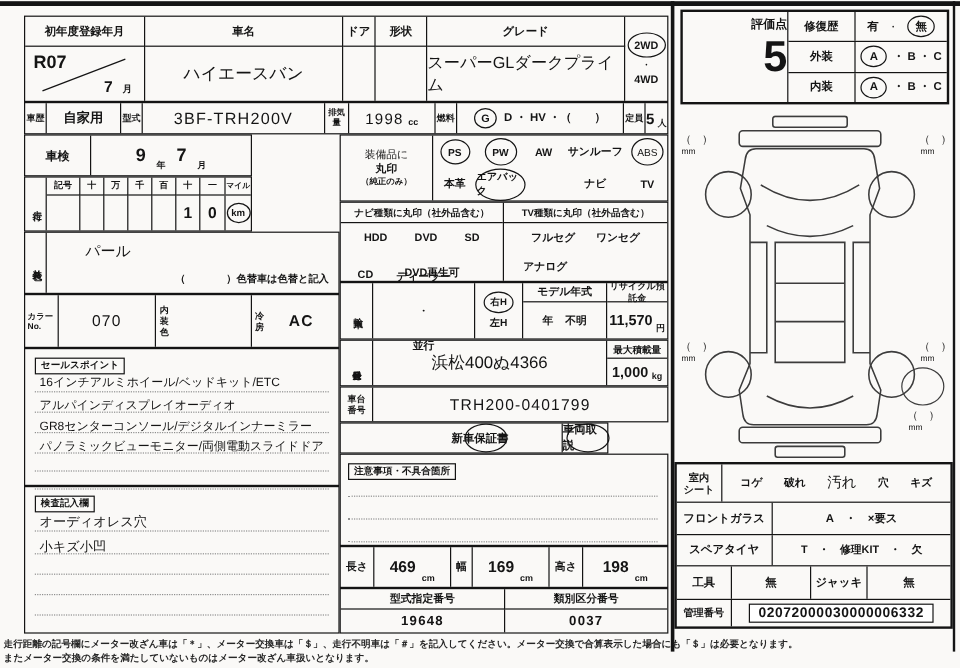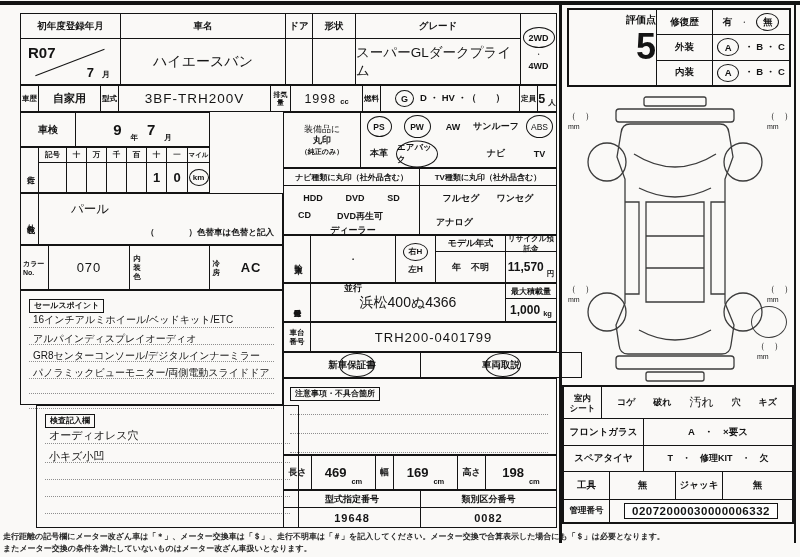--- a/index.html
+++ b/index.html
@@ -155,21 +155,21 @@
   <div class="abs bd" style="left:20px;top:290px;width:263px;height:115px;padding:3px 8px 0 8px;">
     <span class="tab">セールスポイント</span>
     <div class="dln" style="height:15px;font-size:10px;padding-left:4px;">16インチアルミホイール/ベッドキット/ETC</div>
     <div class="dln" style="height:17px;font-size:10px;padding-left:4px;padding-top:4px;">アルパインディスプレイオーディオ</div>
     <div class="dln" style="height:17px;font-size:10px;padding-left:4px;padding-top:4px;">GR8センターコンソール/デジタルインナーミラー</div>
     <div class="dln" style="height:17px;font-size:10px;padding-left:4px;padding-top:4px;">パノラミックビューモニター/両側電動スライドドア</div>
     <div class="dln" style="height:15px;"></div>
     <div class="dln" style="height:15px;"></div>
   </div>
 
-  <div class="abs bd" style="left:36px;top:405px;width:263px;height:123px;padding:3px 8px 0 8px;">
+  <div class="abs bd" style="left:20px;top:405px;width:263px;height:123px;padding:3px 8px 0 8px;">
     <span class="tab">検査記入欄</span>
     <div class="dln" style="height:16px;font-size:11px;padding-left:4px;">オーディオレス穴</div>
     <div class="dln" style="height:19px;font-size:11px;padding-left:4px;padding-top:5px;">小キズ小凹</div>
     <div class="dln" style="height:17px;"></div>
     <div class="dln" style="height:17px;"></div>
     <div class="dln" style="height:17px;"></div>
   </div>
 
   <div class="abs bd" style="left:283px;top:112px;width:274px;height:56px;display:flex;">
     <div class="c col br" style="width:77px;line-height:11px;">
@@ -200,21 +200,21 @@
   </div>
 
   <div class="abs bd" style="left:283px;top:168px;width:274px;height:67px;display:flex;">
     <div class="col br" style="width:137px;">
       <div class="c bb hdr" style="height:17px;font-size:8px;">ナビ種類に丸印（社外品含む）</div>
       <div class="c" style="flex:1;justify-content:space-around;padding:0 8px;">
         <span style="font-size:9px;font-weight:bold;">HDD</span>
         <span style="font-size:9px;font-weight:bold;">DVD</span>
         <span style="font-size:9px;font-weight:bold;">SD</span>
       </div>
-      <div style="flex:1;display:flex;align-items:flex-start;padding-left:14px;gap:26px;">
+      <div style="flex:1;display:flex;align-items:flex-end;padding-left:14px;gap:26px;">
         <span style="font-size:9px;font-weight:bold;">CD</span>
         <span style="font-size:9px;font-weight:bold;">DVD再生可</span>
       </div>
     </div>
     <div class="col" style="width:137px;">
       <div class="c bb hdr" style="height:17px;font-size:8px;">TV種類に丸印（社外品含む）</div>
       <div class="c" style="flex:1;justify-content:space-around;padding:0 14px;">
         <span style="font-size:9px;font-weight:bold;">フルセグ</span>
         <span style="font-size:9px;font-weight:bold;">ワンセグ</span>
       </div>
@@ -264,21 +264,21 @@
   </div>
 
   <div class="abs bd" style="left:283px;top:322px;width:274px;height:30px;display:flex;">
     <div class="c col br" style="width:27px;line-height:9px;">
       <span style="font-size:7.5px;font-weight:bold;">車台</span>
       <span style="font-size:7.5px;font-weight:bold;">番号</span>
     </div>
     <div class="c" style="flex:1;font-size:13px;letter-spacing:1px;">TRH200-0401799</div>
   </div>
 
-  <div class="abs bd" style="left:283px;top:352px;width:299px;height:26px;display:flex;">
+  <div class="abs bd" style="left:283px;top:352px;width:224px;height:26px;display:flex;padding-left:48px;">
     <div class="c br" style="width:137px;">
       <span class="ro" style="--rw:34px;--rh:22px;--rox:5px;font-size:9.5px;font-weight:bold;">新車保証書</span>
     </div>
     <div class="c" style="flex:1;">
       <span class="ro" style="--rw:34px;--rh:22px;--rox:2px;font-size:9.5px;font-weight:bold;">車両取説</span>
     </div>
   </div>
 
   <div class="abs bd" style="left:283px;top:378px;width:274px;height:77px;padding:3px 8px 0 6px;">
     <span class="tab">注意事項・不具合箇所</span>
@@ -302,21 +302,21 @@
     <div class="c" style="flex:1;gap:5px;">
       <span style="font-size:13px;font-weight:bold;">198</span>
       <span class="unit">cm</span>
     </div>
   </div>
 
   <div class="abs bd" style="left:283px;top:490px;width:274px;height:38px;display:grid;grid-template-columns:137px 1fr;grid-template-rows:17px 1fr;">
     <span class="c br bb hdr" style="font-size:9px;">型式指定番号</span>
     <span class="c bb hdr" style="font-size:9px;">類別区分番号</span>
     <span class="c br" style="font-size:11px;font-weight:bold;letter-spacing:1px;">19648</span>
-    <span class="c" style="font-size:11px;font-weight:bold;letter-spacing:1px;">0082</span>
+    <span class="c" style="font-size:11px;font-weight:bold;letter-spacing:1px;">0037</span>
   </div>
 
   <div class="abs" style="left:559px;top:1px;width:2.5px;height:542px;background:#141414;"></div>
   <div class="abs" style="left:793.5px;top:1px;width:2.5px;height:542px;background:#141414;"></div>
 
   <div class="abs" style="left:567px;top:8px;width:224px;height:79px;border:2px solid #141414;display:flex;">
     <div class="col br" style="width:88px;align-items:flex-end;">
       <span class="hdr" style="font-size:10px;margin-top:3px;">評価点</span>
       <span style="font-size:36px;font-weight:bold;line-height:40px;">5</span>
     </div>

